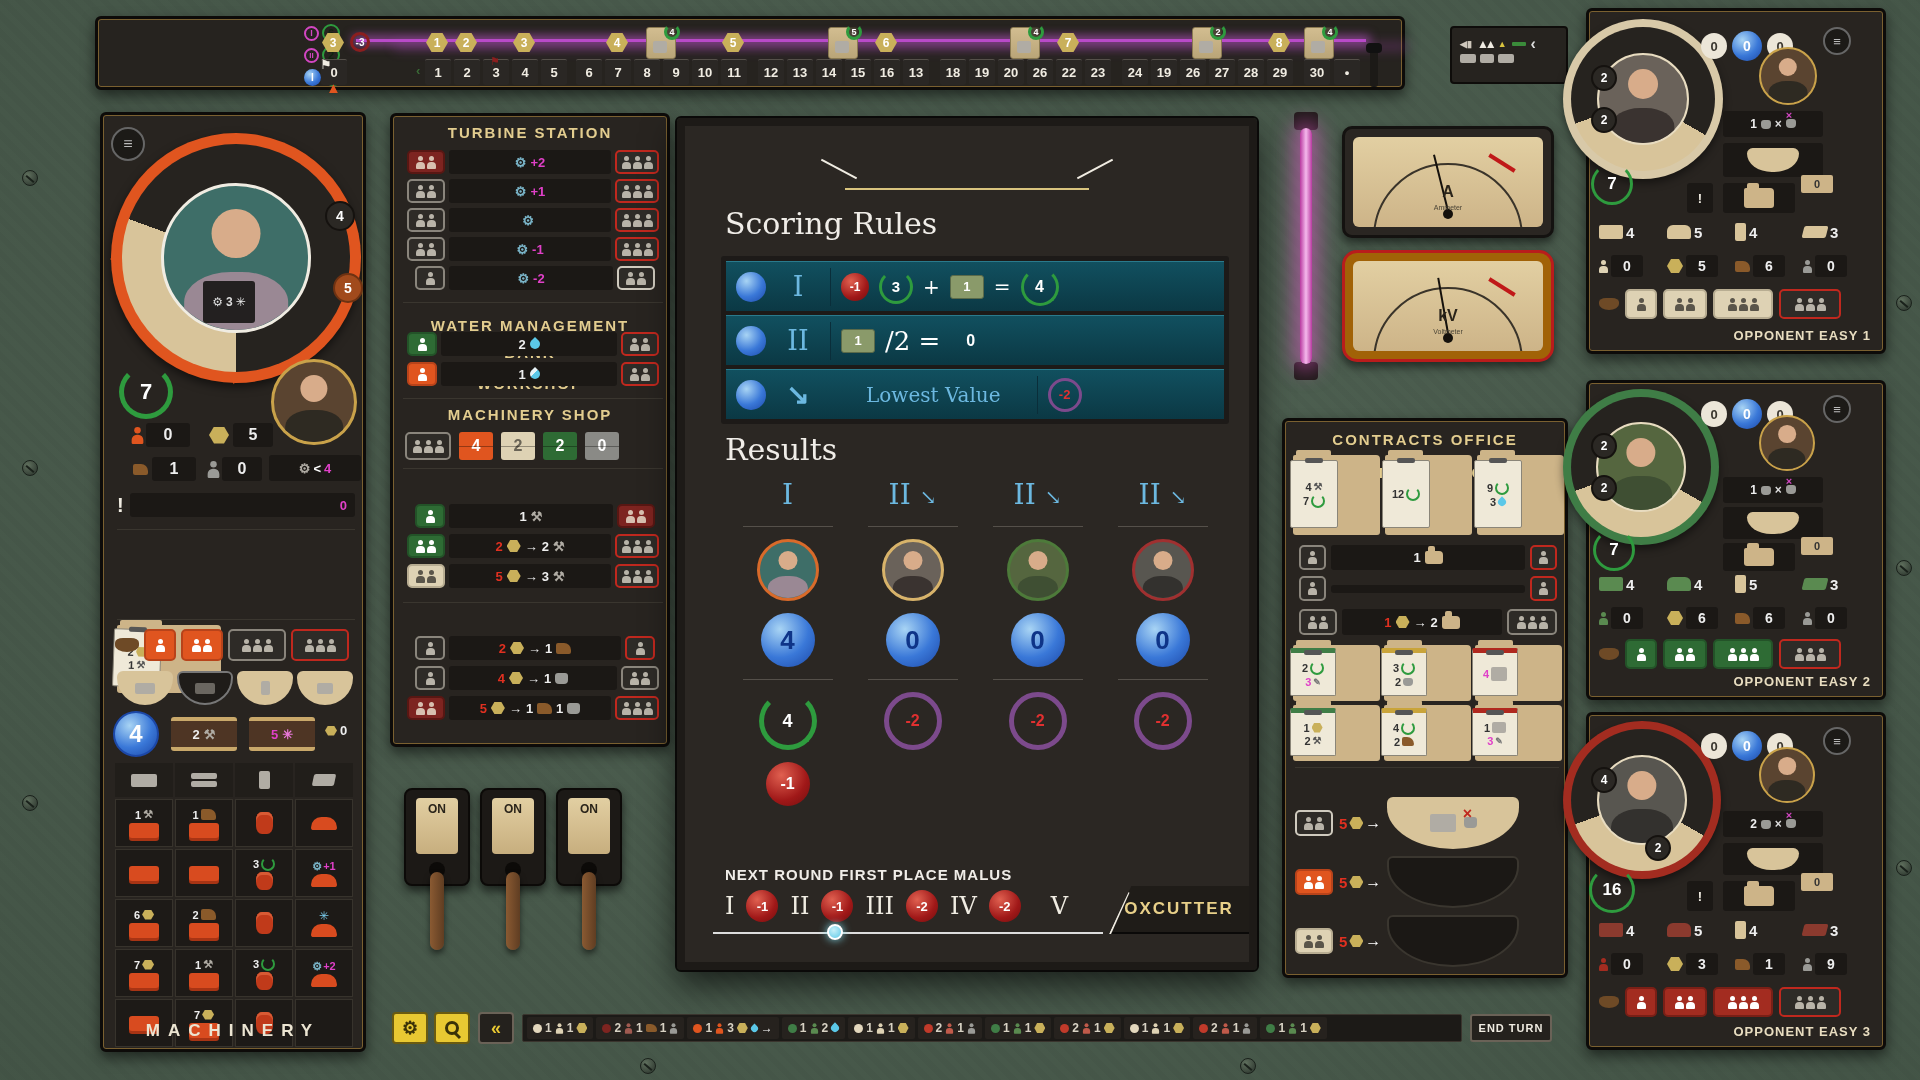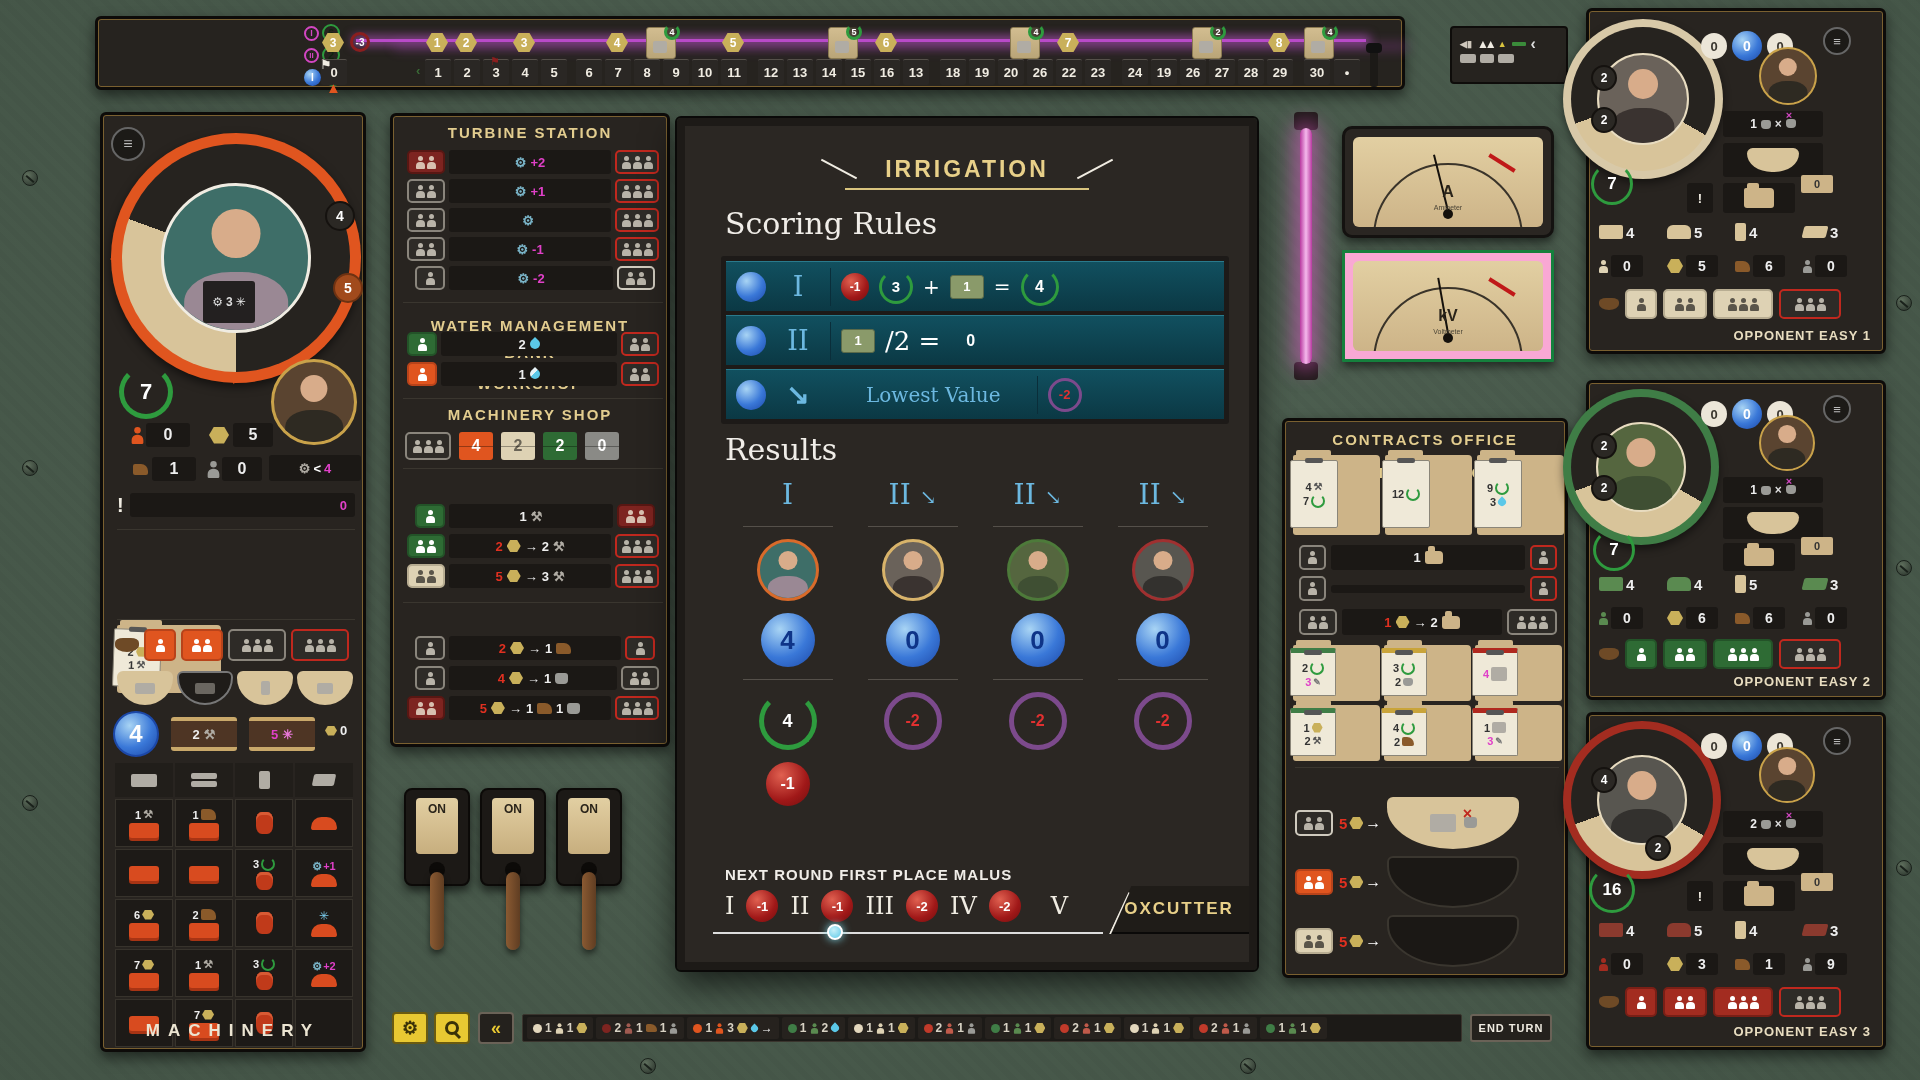--- a/index.html
+++ b/index.html
@@ -672,21 +672,20 @@
   <div class="abs" style="left:0;top:0;width:66px;height:98px;background:#1c1916;border:2px solid #0c0a08;border-radius:8px;box-shadow:0 5px 10px #0009"></div>
   <div class="abs" style="left:12px;top:10px;width:42px;height:56px;background:linear-gradient(#e2cfa2,#c7ae7e);border-radius:4px;text-align:center;font-weight:bold;color:#2a241a;font-size:12px;padding-top:4px">ON</div>
   <div class="abs" style="left:25px;top:74px;width:16px;height:16px;background:#0c0a08;border-radius:50%"></div>
   <div class="abs" style="left:26px;top:84px;width:14px;height:78px;background:linear-gradient(90deg,#8a5a32,#5f3d22);border-radius:7px;box-shadow:0 4px 6px #0008"></div>
 </div>
 
 <div class="abs" style="left:677px;top:118px;width:580px;height:852px;background:#2b2723;border:8px solid #1d1a17;outline:2px solid #0a0908;border-radius:4px;box-shadow:0 14px 34px #000a">
   <div class="abs" style="left:160px;top:22px;width:244px;height:42px;border-bottom:2px solid #d9c47e;text-align:center">
     <span class="abs" style="left:-26px;top:20px;width:40px;height:2px;background:#f0ece2;transform:rotate(28deg)"></span>
     <span class="abs" style="right:-26px;top:20px;width:40px;height:2px;background:#f0ece2;transform:rotate(-28deg)"></span>
-    <div style="font-size:23px;font-weight:bold;letter-spacing:3px;color:#e8d089;padding-top:8px">IRRIGATION</div>
   </div>
   <div class="serif" style="position:absolute;left:40px;top:80px;font-size:30px;color:#f0ede8">Scoring Rules</div>
   <div class="abs" style="left:36px;top:130px;width:508px;background:#1d1a18;padding:5px;border-radius:3px">
     <div class="flex" style="height:50px;background:linear-gradient(#11505f,#0b3844);border-top:1px solid #2a7a8c;margin-bottom:4px;padding:0 10px;gap:10px">
       <span class="ball blue" style="width:30px;height:30px"></span>
       <span class="serif" style="color:#6cb8e0;font-size:27px;width:44px;text-align:center">I</span>
       <span style="width:1px;height:38px;background:#0a2e3a"></span>
       <span class="ball redb" style="width:28px;height:28px;font-size:12px">-1</span>
       <span class="lr" style="width:34px;height:34px;font-size:15px">3</span>
       <span class="serif" style="color:#fff;font-size:20px">+</span>
@@ -776,21 +775,21 @@
 <div class="abs" style="left:1342px;top:126px;width:212px;height:112px;background:#2a2622;border:3px solid #141210;border-radius:10px;padding:8px;box-shadow:0 5px 10px #0008">
   <div style="position:relative;width:100%;height:100%;background:linear-gradient(#e2cfa2,#cdb488);border-radius:6px;overflow:hidden">
     <span class="abs" style="left:50%;top:26px;width:150px;height:150px;margin-left:-75px;border:2px solid #3a342a;border-radius:50%"></span>
     <span class="abs" style="right:26px;top:24px;width:30px;height:4px;background:#c01818;transform:rotate(32deg)"></span>
     <span class="abs" style="left:50%;bottom:12px;width:2px;height:62px;background:#15110c;transform-origin:bottom;transform:rotate(-14deg)"></span>
     <span class="abs" style="left:50%;bottom:8px;width:10px;height:10px;margin-left:-5px;background:#15110c;border-radius:50%"></span>
     <div class="abs" style="left:0;right:0;bottom:26px;text-align:center;font-weight:bold;color:#2a241a;font-size:16px">A</div>
     <div class="abs" style="left:0;right:0;bottom:16px;text-align:center;color:#4a4436;font-size:7px">Ammeter</div>
   </div>
 </div>
-<div class="abs" style="left:1342px;top:250px;width:212px;height:112px;background:#f9a8d4;border:3px solid #15803d;border-radius:1px;padding:8px;box-shadow:0 5px 10px #0008">
+<div class="abs" style="left:1342px;top:250px;width:212px;height:112px;background:#a16207;border:3px solid #b91c1c;border-radius:15px;padding:8px;box-shadow:0 5px 10px #0008">
   <div style="position:relative;width:100%;height:100%;background:linear-gradient(#e2cfa2,#cdb488);border-radius:6px;overflow:hidden">
     <span class="abs" style="left:50%;top:26px;width:150px;height:150px;margin-left:-75px;border:2px solid #3a342a;border-radius:50%"></span>
     <span class="abs" style="right:26px;top:24px;width:30px;height:4px;background:#c01818;transform:rotate(32deg)"></span>
     <span class="abs" style="left:50%;bottom:12px;width:2px;height:62px;background:#15110c;transform-origin:bottom;transform:rotate(-10deg)"></span>
     <span class="abs" style="left:50%;bottom:8px;width:10px;height:10px;margin-left:-5px;background:#15110c;border-radius:50%"></span>
     <div class="abs" style="left:0;right:0;bottom:26px;text-align:center;font-weight:bold;color:#2a241a;font-size:16px">kV</div>
     <div class="abs" style="left:0;right:0;bottom:16px;text-align:center;color:#4a4436;font-size:7px">Voltmeter</div>
   </div>
 </div>
 

